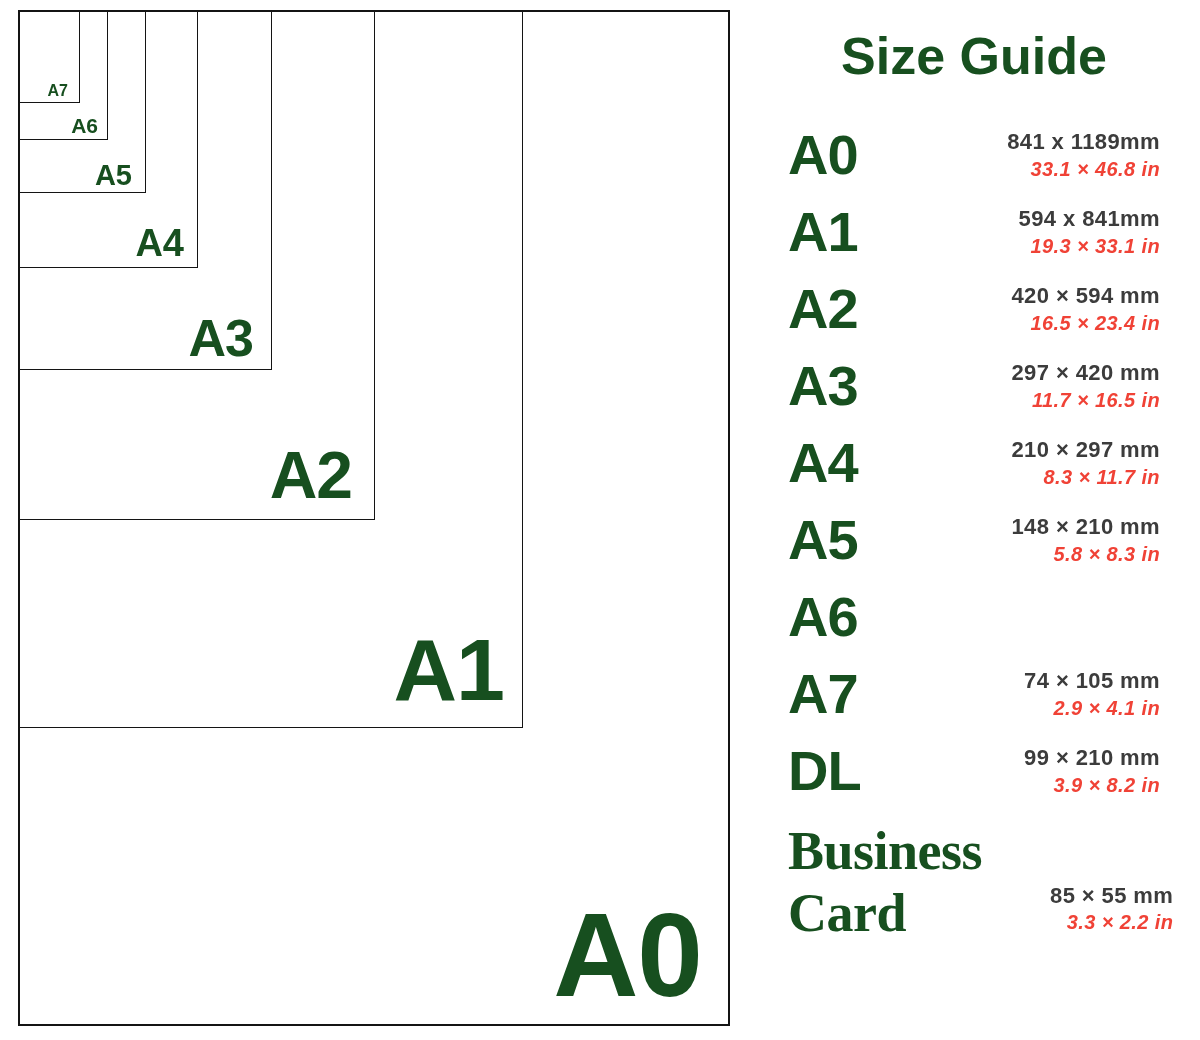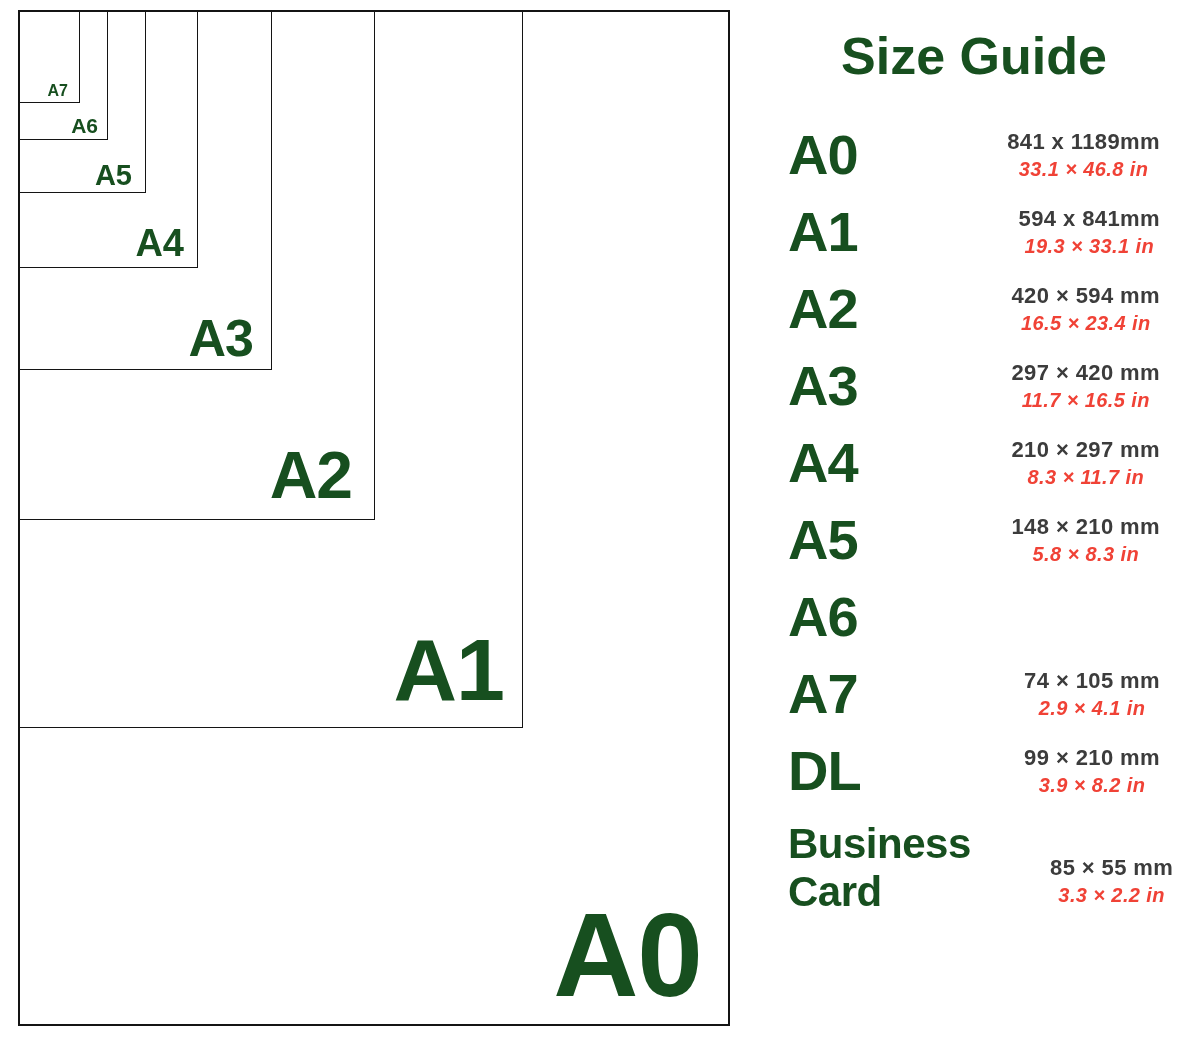--- a/index.html
+++ b/index.html
@@ -77,21 +77,21 @@
   }
   .size-label {
     font-size: 56px;
     font-weight: 700;
     color: var(--green);
     line-height: 1.0;
     letter-spacing: -1px;
     flex: 0 0 auto;
   }
   .dims {
-    text-align: center;
+    text-align: right;
     flex: 0 0 auto;
   }
   .dim-mm {
     display: block;
     font-size: 22px;
     font-weight: 700;
     color: var(--mm);
     line-height: 1.25;
     letter-spacing: 0.4px;
   }
@@ -103,23 +103,24 @@
     line-height: 1.3;
     letter-spacing: 0.4px;
     font-style: italic;
   }
   .size-row.business {
     align-items: flex-end;
     margin-top: 6px;
   }
   .size-row.business .size-label {
     max-width: 262px;
-    font-size: 42px;
+    font-size: 54px;
     line-height: 1.15;
     letter-spacing: -0.5px;
+    font-family: Liberation Serif, serif;
   }
   .size-row.business .dims { margin-bottom: 9px; }
 </style>
 </head>
 <body>
 
 <div class="diagram">
   <div class="rect r-a0">
     <span class="rlabel l-a0">A0</span>
   </div>

